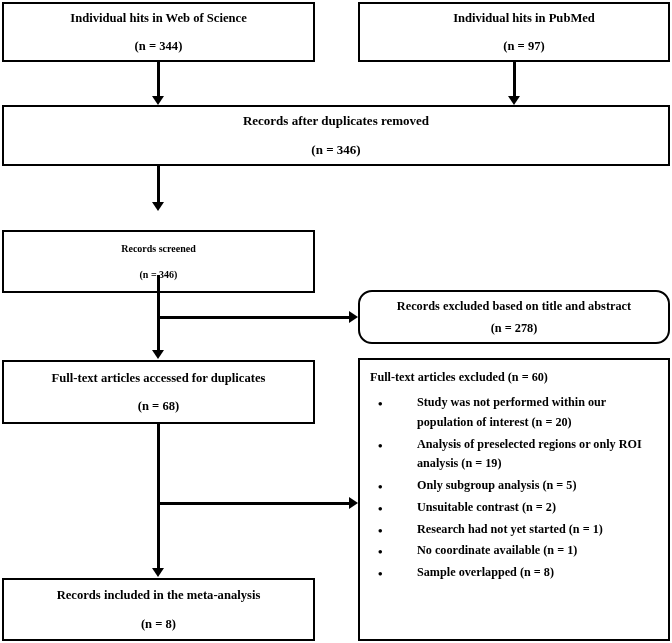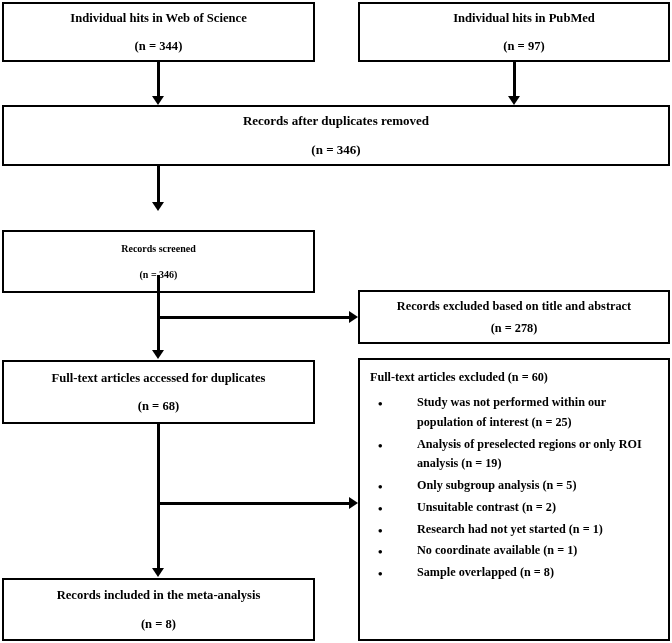--- a/index.html
+++ b/index.html
@@ -38,21 +38,21 @@
     display: block;
     white-space: nowrap;
   }
   .box .line.title { margin-bottom: 14px; }
 
   
   #box-wos       { left:2px;   top:2px;   width:313px; height:60px; font-size:12.6px; }
   #box-pubmed    { left:358px; top:2px;   width:312px; height:60px; font-size:12.6px;padding-left:20px; }
   #box-dupes     { left:2px;   top:105px; width:668px; height:61px; font-size:13px;text-align:right; }
   #box-screened  { left:2px;   top:212px; width:313px; height:63px; font-size:10px;margin-top:18px; }
-  #box-excl-ta   { left:358px; top:290px; width:312px; height:54px; font-size:12.3px; }
+  #box-excl-ta   { left:358px; top:290px; width:312px; height:54px; font-size:12.3px;border-radius:14px; }
   #box-fulltext  { left:2px;   top:360px; width:313px; height:64px; font-size:12.6px; }
   #box-included  { left:2px;   top:578px; width:313px; height:63px; font-size:12.6px; }
   #box-excl-full { left:358px; top:358px; width:312px; height:283px; }
 
   #box-excl-ta .line.title { margin-bottom: 7px; }
 
   
   #box-excl-full {
     display: block;
     text-align: left;
@@ -165,21 +165,21 @@
   <div class="box" id="box-fulltext">
     <span class="line title">Full-text articles accessed for duplicates</span>
     <span class="line count">(n = 68)</span>
   </div>
 
   <div class="box" id="box-excl-full">
     <span class="excl-heading">Full-text articles excluded (n = 60)</span>
     <ul class="excl-list">
       <li>
         <span class="bullet">•</span>
-        <span class="txt">Study was not performed within our population of interest (n = 25)</span>
+        <span class="txt">Study was not performed within our population of interest (n = 20)</span>
       </li>
       <li>
         <span class="bullet">•</span>
         <span class="txt">Analysis of preselected regions or only ROI analysis (n = 19)</span>
       </li>
       <li>
         <span class="bullet">•</span>
         <span class="txt">Only subgroup analysis (n = 5)</span>
       </li>
       <li>

